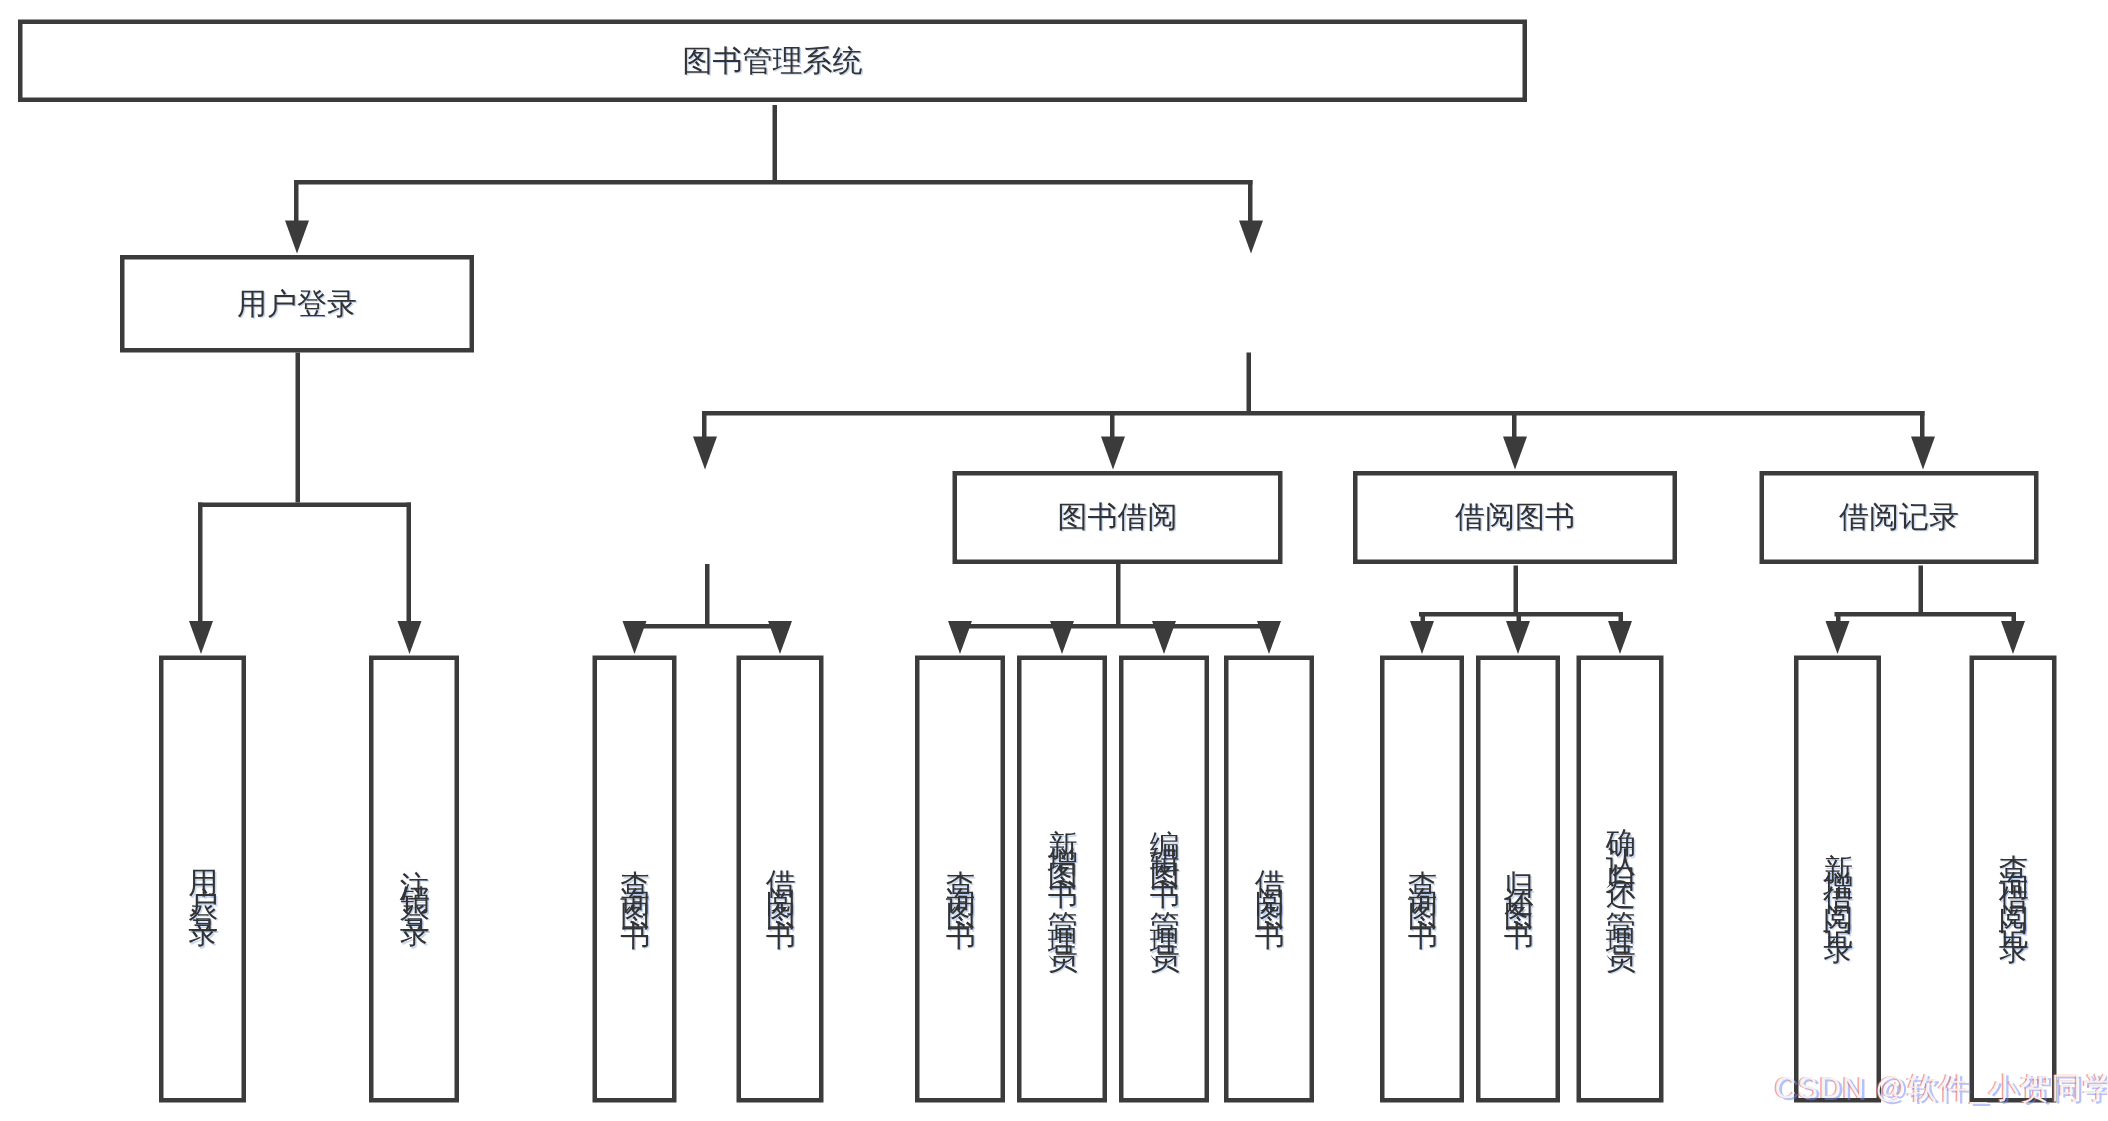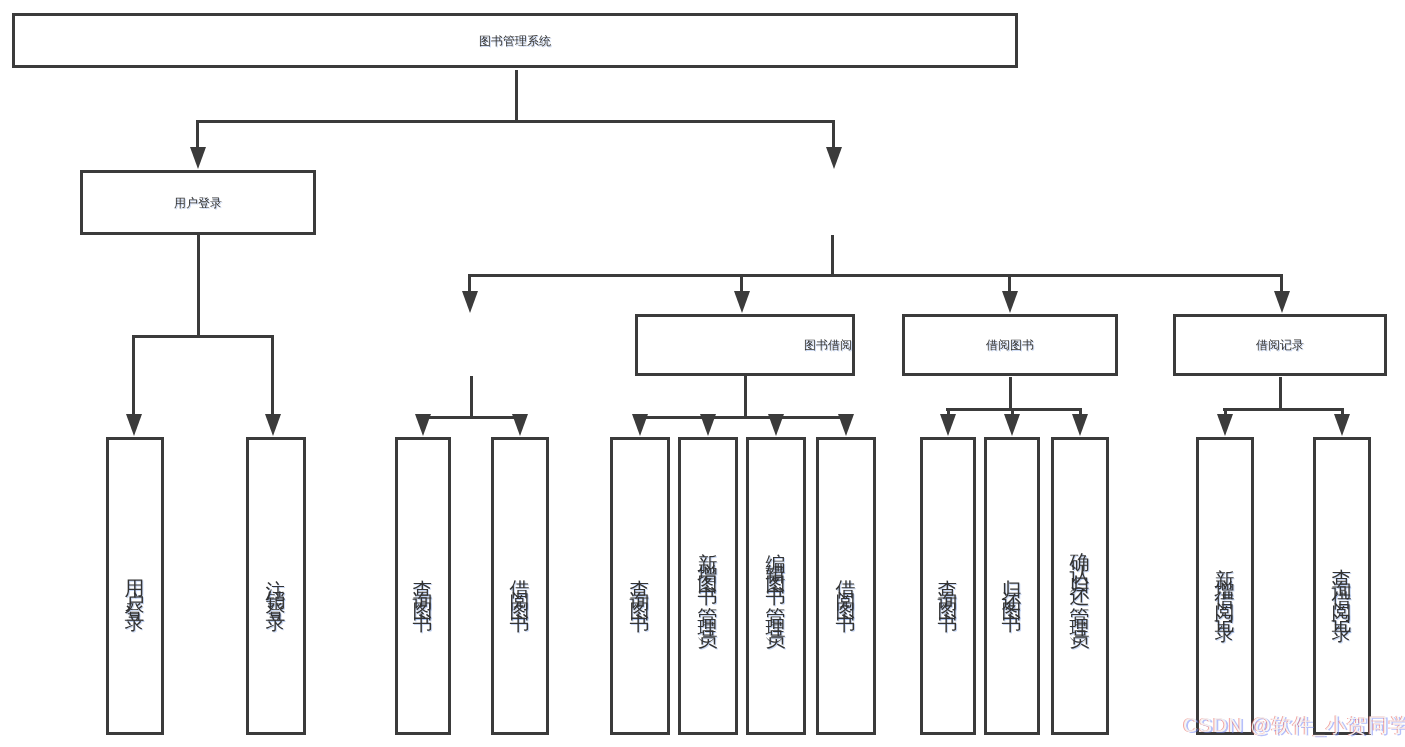--- a/index.html
+++ b/index.html
@@ -5,21 +5,21 @@
   html,body{margin:0;padding:0;background:#ffffff;}
   .canvas{
     position:relative;width:1405px;height:747px;background:#ffffff;
     overflow:hidden;font-family:"Liberation Sans","DejaVu Sans",sans-serif;
   }
   .node{
     position:absolute;box-sizing:border-box;border:3px solid #3b3b3b;background:#ffffff;
     display:flex;align-items:center;justify-content:center;
   }
   .lbl{
-    font-size:12px;color:#333333;line-height:1;white-space:nowrap;
+    font-size:20px;color:#333333;line-height:1;white-space:nowrap;
     text-shadow:1px 1px 0 rgba(110,150,225,0.38);
   }
   .vert .lbl{
     writing-mode:vertical-rl;text-orientation:mixed;letter-spacing:11px;
     font-size:20px;
   }
   .vline,.hline{position:absolute;background:#3b3b3b;}
   .arrow{
     position:absolute;width:0;height:0;
     border-left:8px solid transparent;border-right:8px solid transparent;
@@ -40,29 +40,29 @@
   <div class="node" style="left:12px;top:13px;width:1006px;height:55px;">
     <span class="lbl">图书管理系统</span>
   </div>
 
   <div class="node" style="left:80px;top:170px;width:236px;height:65px;">
     <span class="lbl">用户登录</span>
   </div>
 
 
 
-  <div class="node" style="left:635px;top:314px;width:220px;height:62px;justify-content:flex-end;">
+  <div class="node" style="left:635px;top:314px;width:220px;height:62px;">
     <span class="lbl">图书借阅</span>
   </div>
 
   <div class="node" style="left:902px;top:314px;width:216px;height:62px;">
     <span class="lbl">借阅图书</span>
   </div>
 
-  <div class="node" style="left:1173px;top:314px;width:214px;height:62px;">
+  <div class="node" style="left:1173px;top:314px;width:186px;height:62px;">
     <span class="lbl">借阅记录</span>
   </div>
 
   <div class="node vert" style="left:106px;top:437px;width:58px;height:298px;">
     <span class="lbl">用户登录</span>
   </div>
   <div class="node vert" style="left:246px;top:437px;width:60px;height:298px;">
     <span class="lbl">注销登录</span>
   </div>
 

